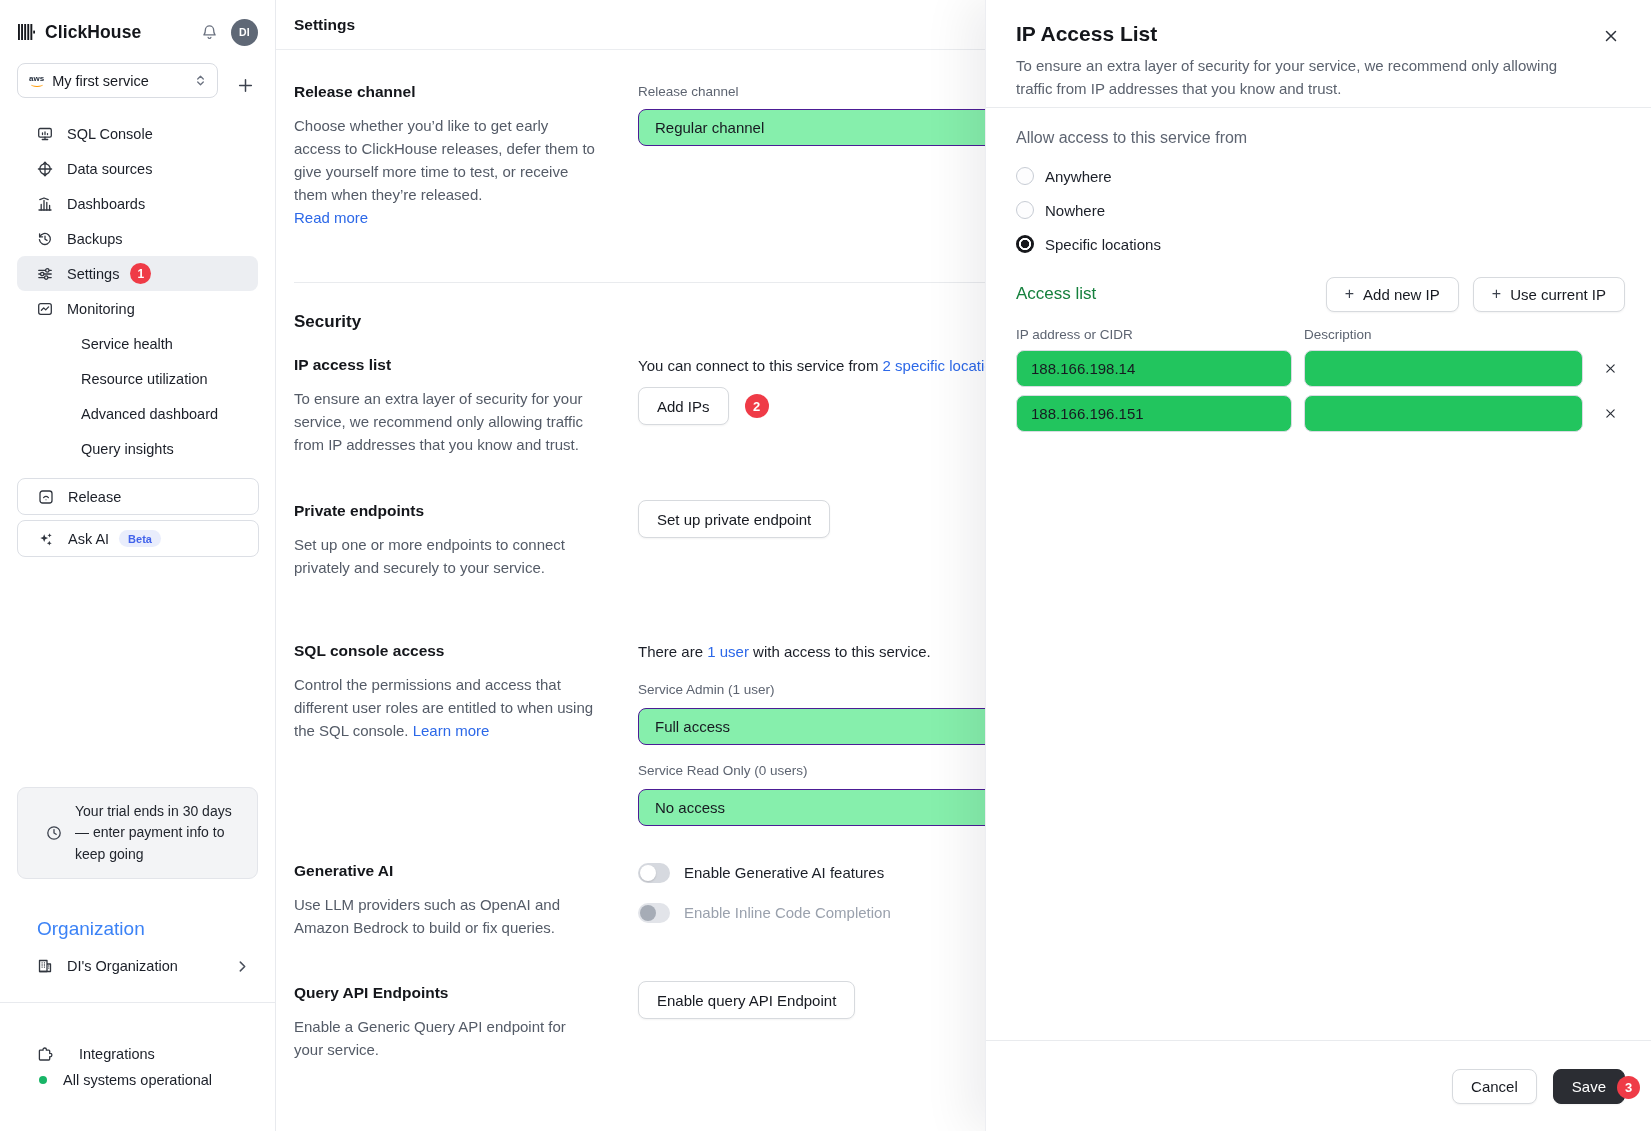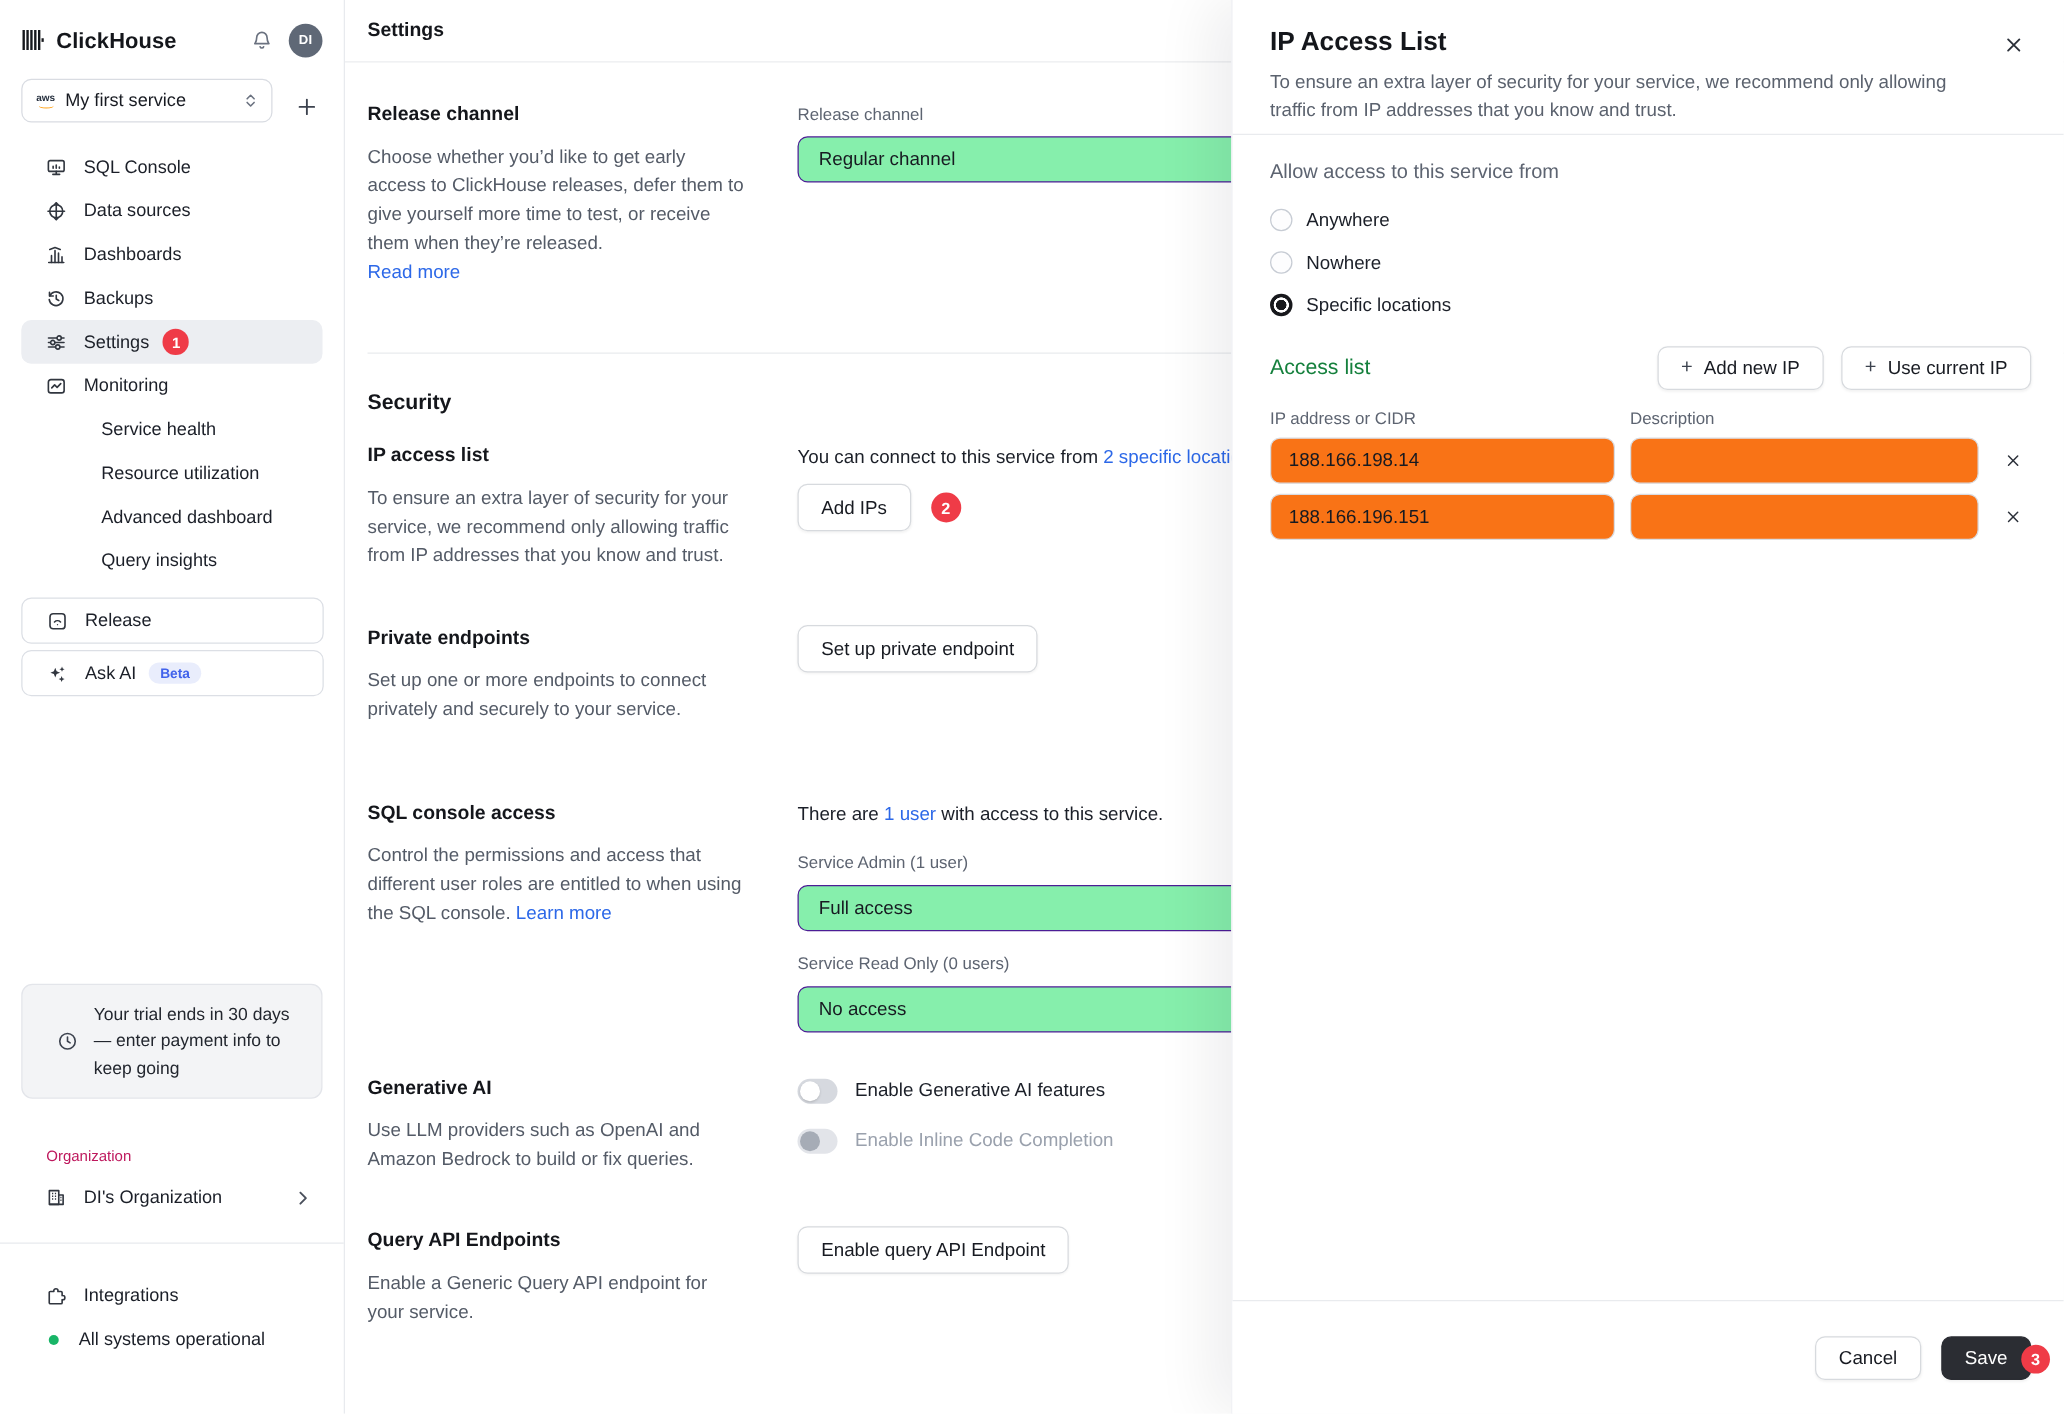--- a/index.html
+++ b/index.html
@@ -35,25 +35,25 @@
 
   .sb-btn { margin:12px 17px 0 17px; height:37px; border:1px solid #dcdfe5; border-radius:8px; background:#fff; display:flex; align-items:center; padding:0 20px; cursor:pointer; width:242px; }
   .sb-btn.ask { margin-top:5px; }
   .sb-btn .nlabel { margin-left:14px; }
   .beta-pill { margin-left:10px; background:#e9edfc; color:#4263eb; font-size:11px; font-weight:600; padding:2.5px 9px; border-radius:10px; }
 
   .trial { margin:230px 17px 0 17px; background:#f3f4f6; border:1px solid #e3e5ea; border-radius:9px; height:92px; display:flex; align-items:center; padding:0 12px 0 28px; }
   .trial-icon { color:#3c424e; display:inline-flex; flex:0 0 16px; }
   .trial-text { font-size:14px; line-height:21.5px; color:#22262e; margin-left:13px; width:176px; }
 
-  .org-label { margin:39px 0 0 37px; font-size:12px; color:#be185d; }
+  .org-label { margin:39px 0 0 37px; font-size:19px; color:#3b82f6; }
   .org-row { margin:9px 17px 0 17px; height:34px; display:flex; align-items:center; padding:0 10px 0 20px; cursor:pointer; border-radius:8px; }
   .org-row .chev { margin-left:auto; color:#4a505c; display:inline-flex; }
   .sb-divider { margin-top:19px; border-top:1px solid #e8eaee; }
-  .int-row { margin:24px 17px 0 17px; height:35px; display:flex; align-items:center; padding:0 10px 0 20px; cursor:pointer; border-radius:8px; }
+  .int-row { margin:24px 17px 0 17px; height:35px; display:flex; align-items:flex-end; padding:0 10px 0 20px; cursor:pointer; border-radius:8px;gap:12px; }
   .status-row { margin:0 17px; height:35px; display:flex; align-items:center; padding:0 10px 0 22px; cursor:pointer; }
   .green-dot { width:8px; height:8px; border-radius:50%; background:var(--status_green,#18b567); flex:0 0 8px; margin-right:0; }
   .status-row .nlabel { margin-left:16px; }
 
   
   main { position:absolute; left:276px; top:0; right:0; height:1131px; background:#fff; }
   .m-header { height:50px; border-bottom:1px solid #ebedf0; display:flex; align-items:center; padding-left:18px; }
   .m-title { font-size:15.5px; font-weight:700; color:#14161b; }
   .m-body { padding-left:18px; }
   .row { display:flex; }
@@ -108,21 +108,21 @@
   .radio.sel { border:none; background:radial-gradient(circle at 50% 50%, #17181c 0 4px, #fff 4.4px 5.9px, #17181c 6.3px 9px); }
   .radio-label { margin-left:11px; font-size:15px; color:#1b1f28; }
   .al-header { margin-top:23px; display:flex; align-items:center; height:36px; }
   .al-title { font-size:17px; font-weight:400; color:#15803d; }
   .al-actions { margin-left:auto; display:flex; gap:14px; }
   .btn.small { height:35px; display:inline-flex; align-items:center; gap:9px; }
   .btn .plus { font-size:16px; line-height:1; color:#3c424e; }
   .al-cols { margin-top:15px; display:flex; font-size:13.5px; color:#5d6471; }
   .al-cols .c1 { width:288px; }
   .al-row { margin-top:8px; display:flex; align-items:center; gap:12px; }
-  .ip-input, .desc-input { height:37px; border:1px solid #d9dce2; border-radius:8px; background:#f97316; font-size:15px; color:#171a21; padding:0 14px; font-family:inherit; outline:none; }
+  .ip-input, .desc-input { height:37px; border:1px solid #d9dce2; border-radius:8px; background:#22c55e; font-size:15px; color:#171a21; padding:0 14px; font-family:inherit; outline:none; }
   .ip-input { width:276px; flex:0 0 276px; }
   .desc-input { flex:1; min-width:0; }
   .x-btn { width:30px; height:30px; background:none; border:none; color:#2c313a; cursor:pointer; display:inline-flex; align-items:center; justify-content:center; flex:0 0 30px; }
   .p-footer { position:absolute; left:0; right:0; bottom:0; height:91px; border-top:1px solid #e9ebee; display:flex; align-items:center; justify-content:flex-end; padding-right:26px; gap:16px; background:#fff; }
   .p-footer .btn { height:35px; }
   .save-wrap { position:relative; display:inline-flex; }
   .save-wrap .num-badge { position:absolute; right:-15px; top:50%; transform:translateY(-44%); width:23px; height:23px; min-width:23px; z-index:60; }
 </style>
 </head>
 <body>

